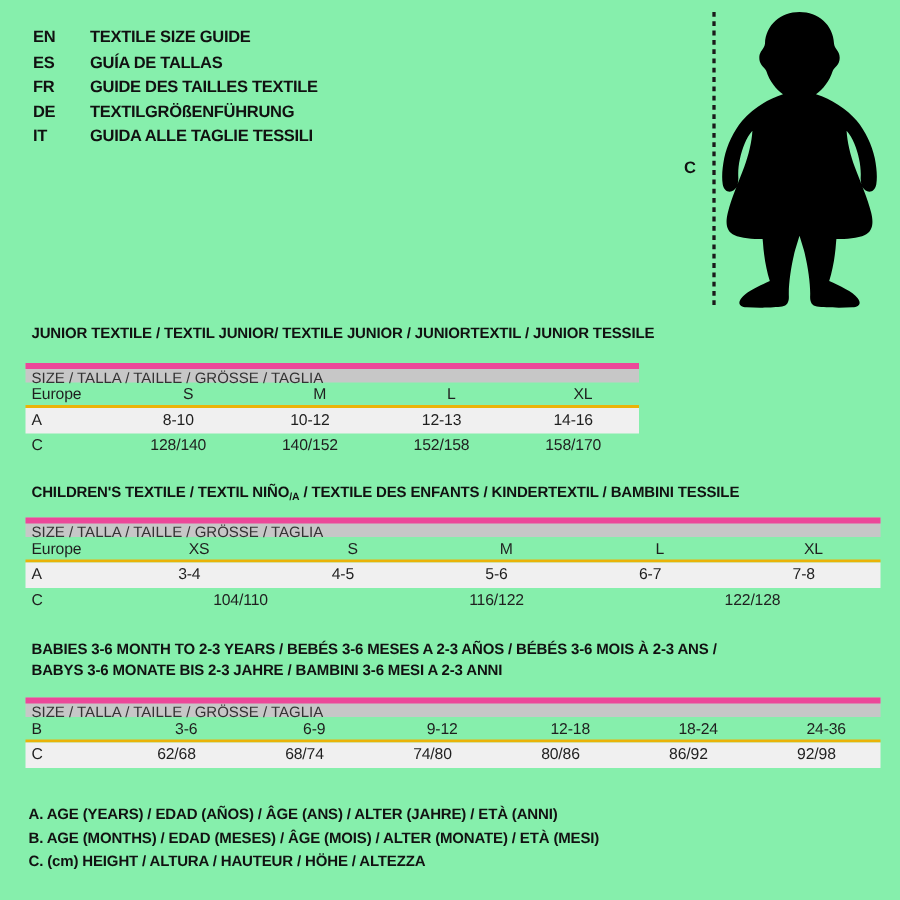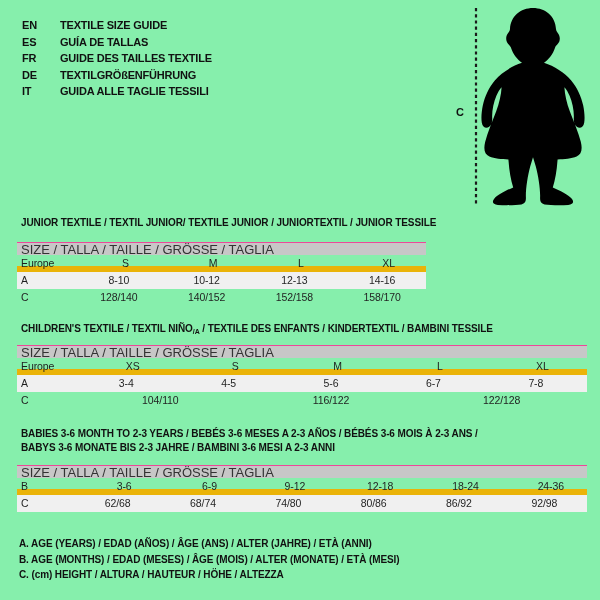--- a/index.html
+++ b/index.html
@@ -20,24 +20,24 @@
   .figure-svg{position:absolute;top:0;left:450px;width:150px;height:215px;}
   .c-label{position:absolute;top:106px;left:456px;font-size:11px;font-weight:bold;color:#111;}
 
   
   .section-title{position:absolute;left:21px;font-size:10px;font-weight:bold;color:#111;
     line-height:13.5px;letter-spacing:-0.1px;white-space:nowrap;}
   .section-title .sub{font-size:7px;position:relative;top:2px;}
 
   
   .size-table{position:absolute;left:17px;}
-  .size-bar{height:13px;line-height:13px;background:#c7c7c7;border-top:1px solid #ec4899;
-    font-size:13px;color:#333;padding-left:4px;box-sizing:border-box;}
+  .size-bar{height:13px;line-height:13px;background:#c7c7c7;border-top:4px solid #ec4899;
+    font-size:10px;color:#333;padding-left:4px;box-sizing:border-box;}
   .t-row{display:flex;height:17px;line-height:17px;font-size:10.5px;color:#1f1f1f;letter-spacing:-0.1px;}
-  .t-row.divider{border-bottom:6px solid #eab308;box-sizing:border-box;height:17px;gap:13px;}
+  .t-row.divider{border-bottom:2px solid #eab308;box-sizing:border-box;height:17px;gap:13px;}
   .t-row.shaded{background:#f0f0f0;}
   .t-label{flex:0 0 58px;padding-left:4px;box-sizing:border-box;text-align:left;}
   .t-cell{flex:1;text-align:center;}
 
   
   .footnotes{position:absolute;top:536px;left:19px;}
   .footnote{font-size:10px;font-weight:bold;color:#111;line-height:15.5px;letter-spacing:-0.1px;white-space:nowrap;}
 </style>
 </head>
 <body>

